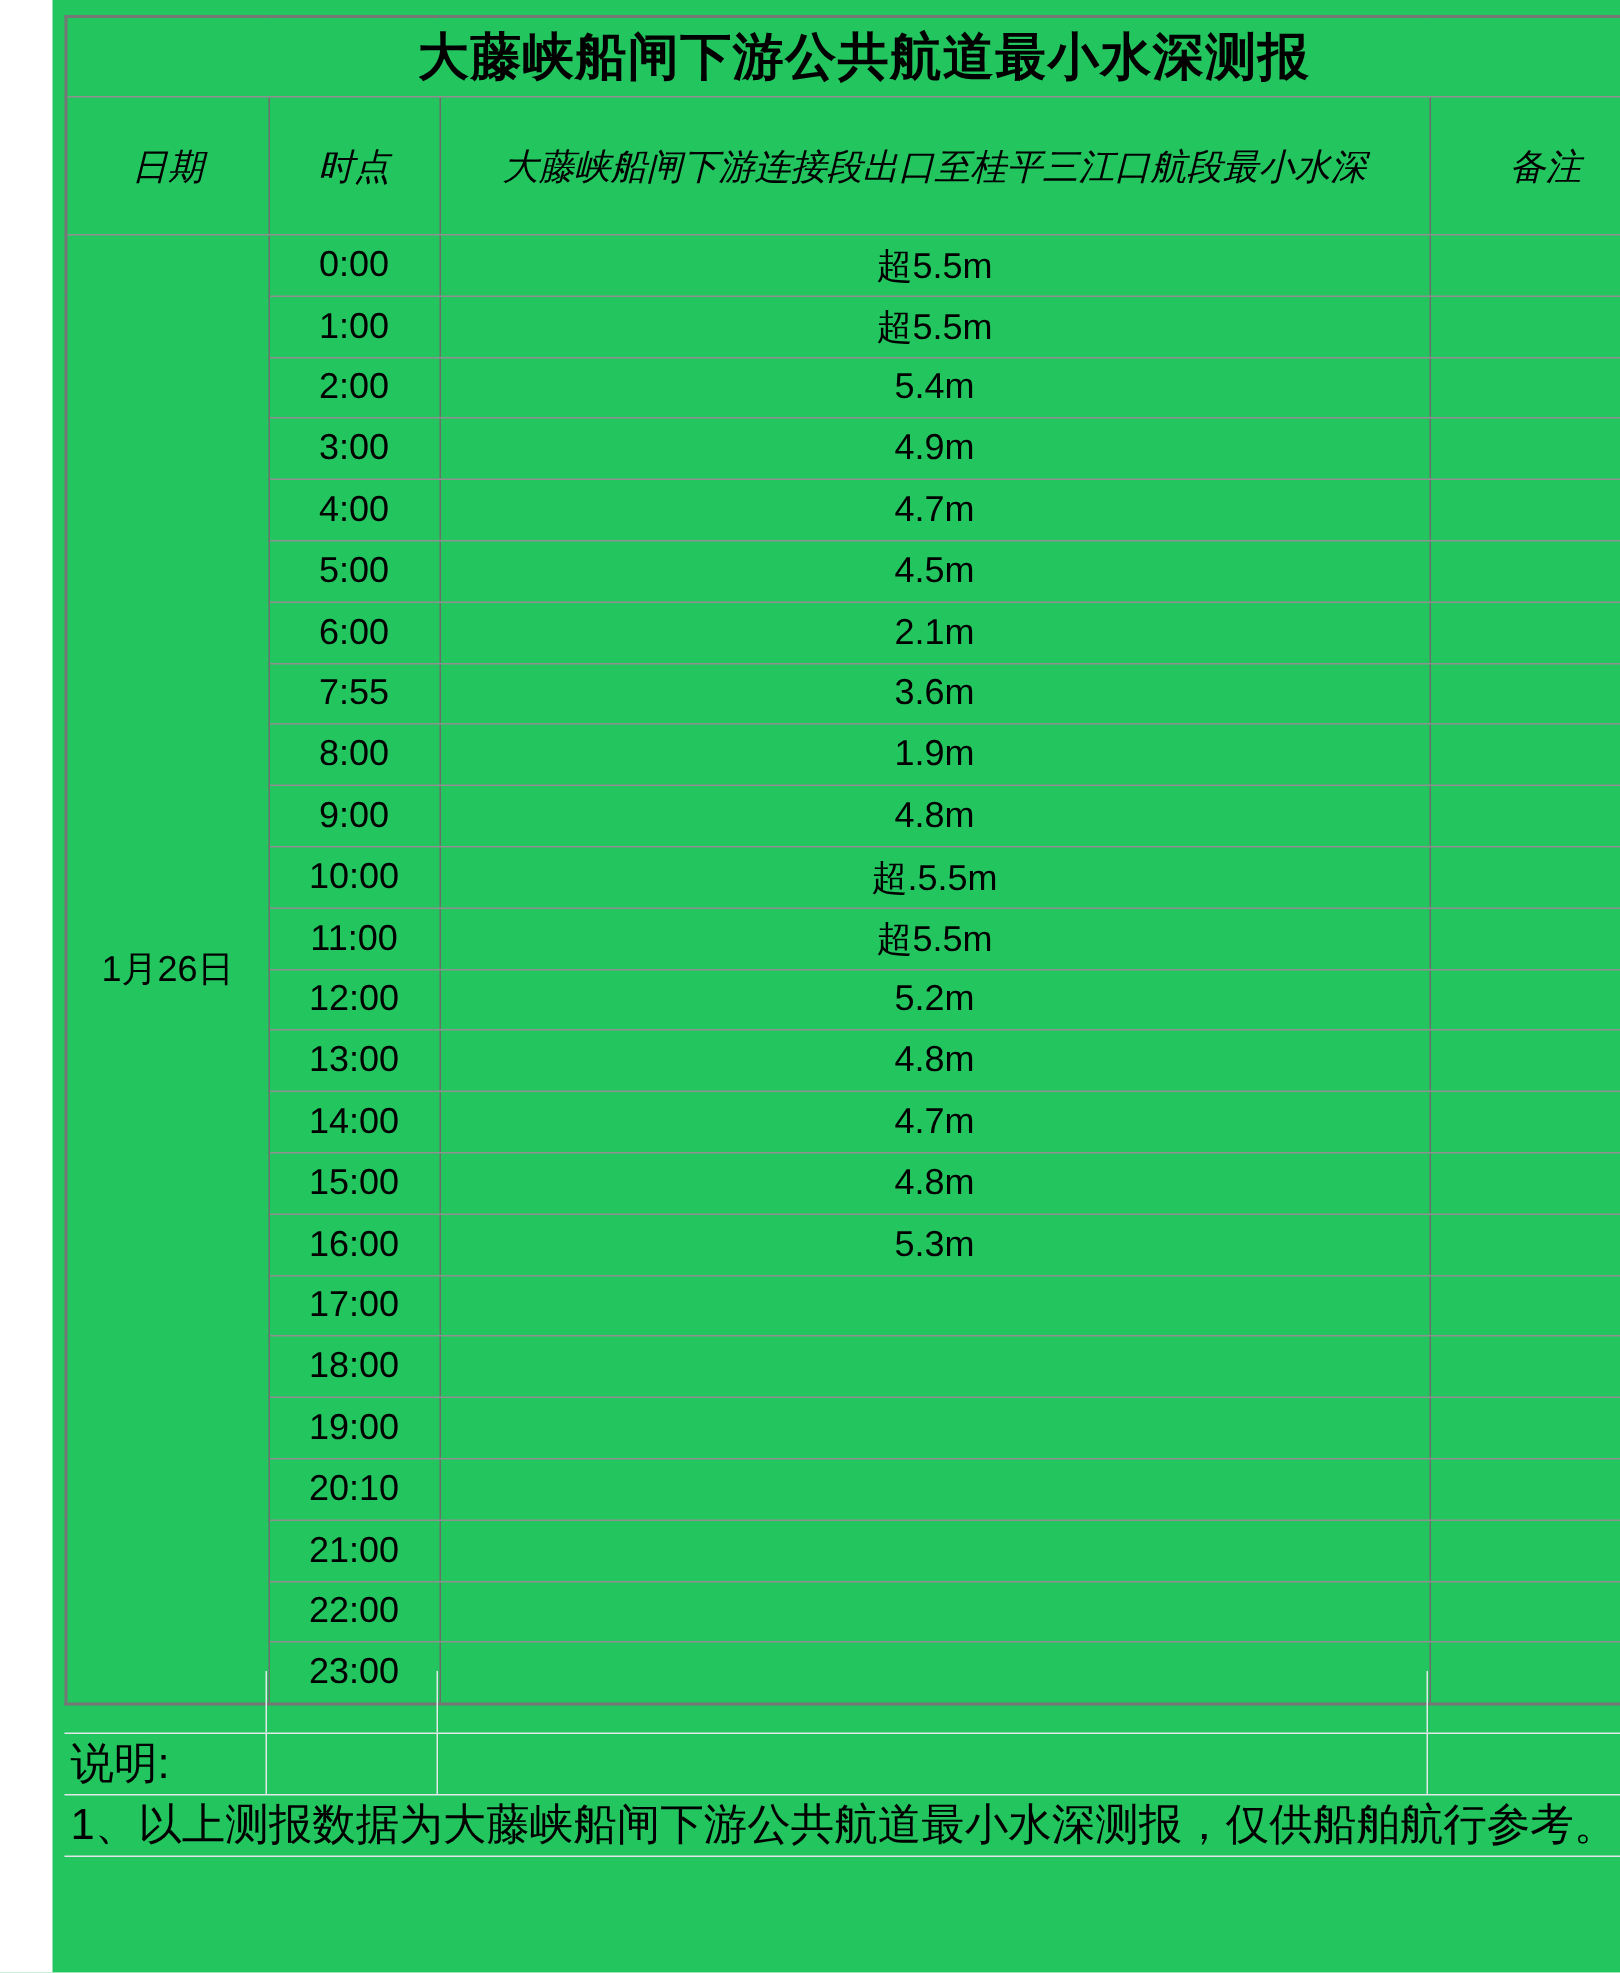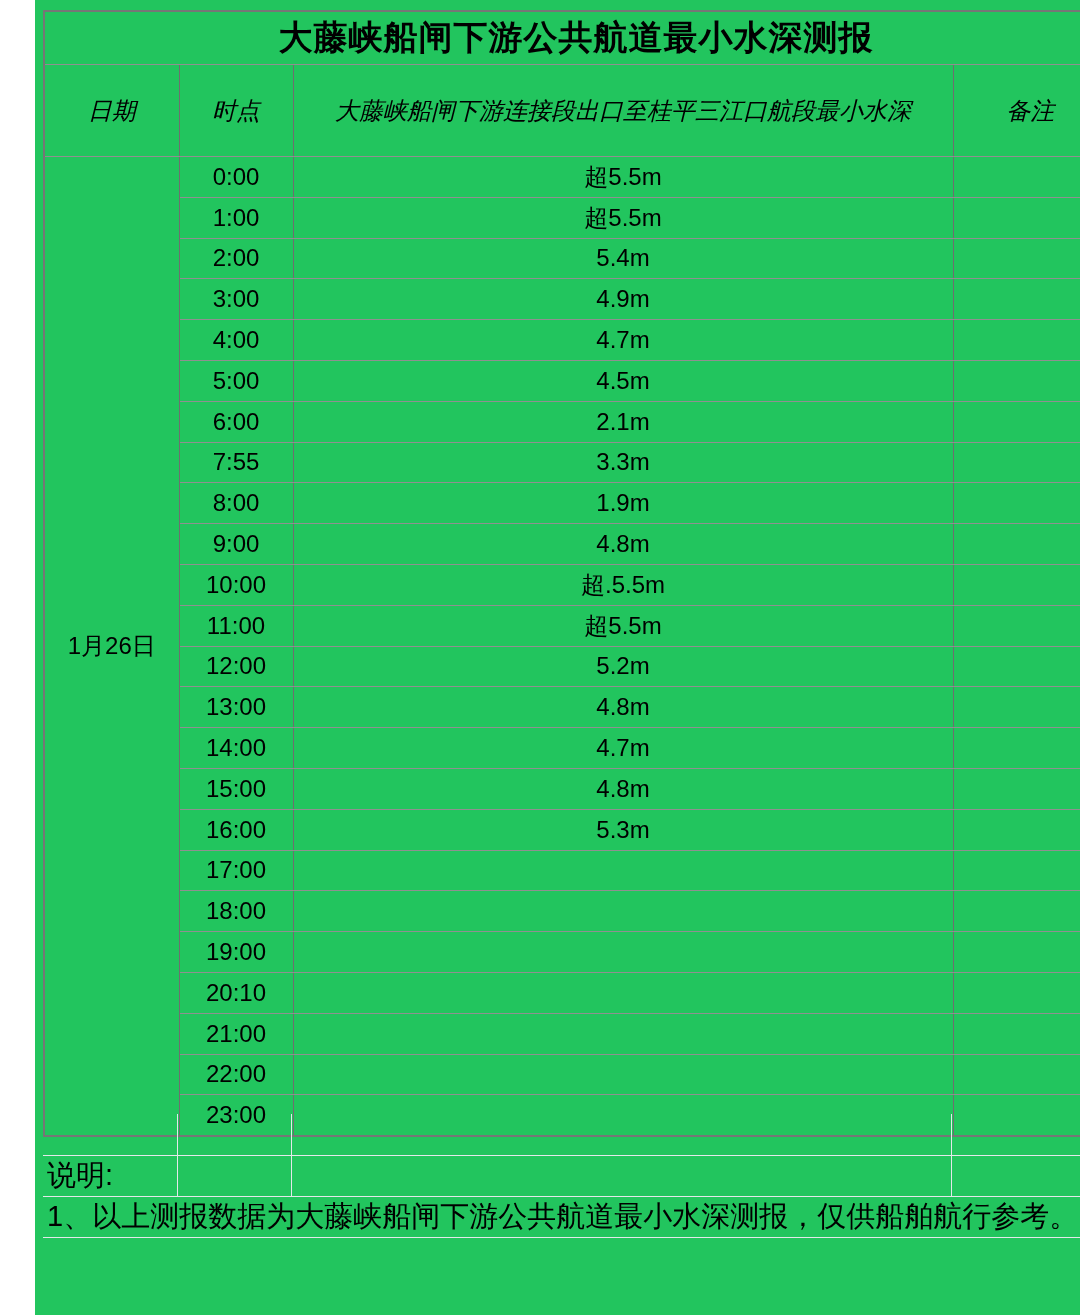--- a/index.html
+++ b/index.html
@@ -147,21 +147,21 @@
           <td>4.5m</td>
           <td></td>
         </tr>
         <tr class="data-row">
           <td>6:00</td>
           <td>2.1m</td>
           <td></td>
         </tr>
         <tr class="data-row">
           <td>7:55</td>
-          <td>3.3m</td>
+          <td>3.6m</td>
           <td></td>
         </tr>
         <tr class="data-row">
           <td>8:00</td>
           <td>1.9m</td>
           <td></td>
         </tr>
         <tr class="data-row">
           <td>9:00</td>
           <td>4.8m</td>

